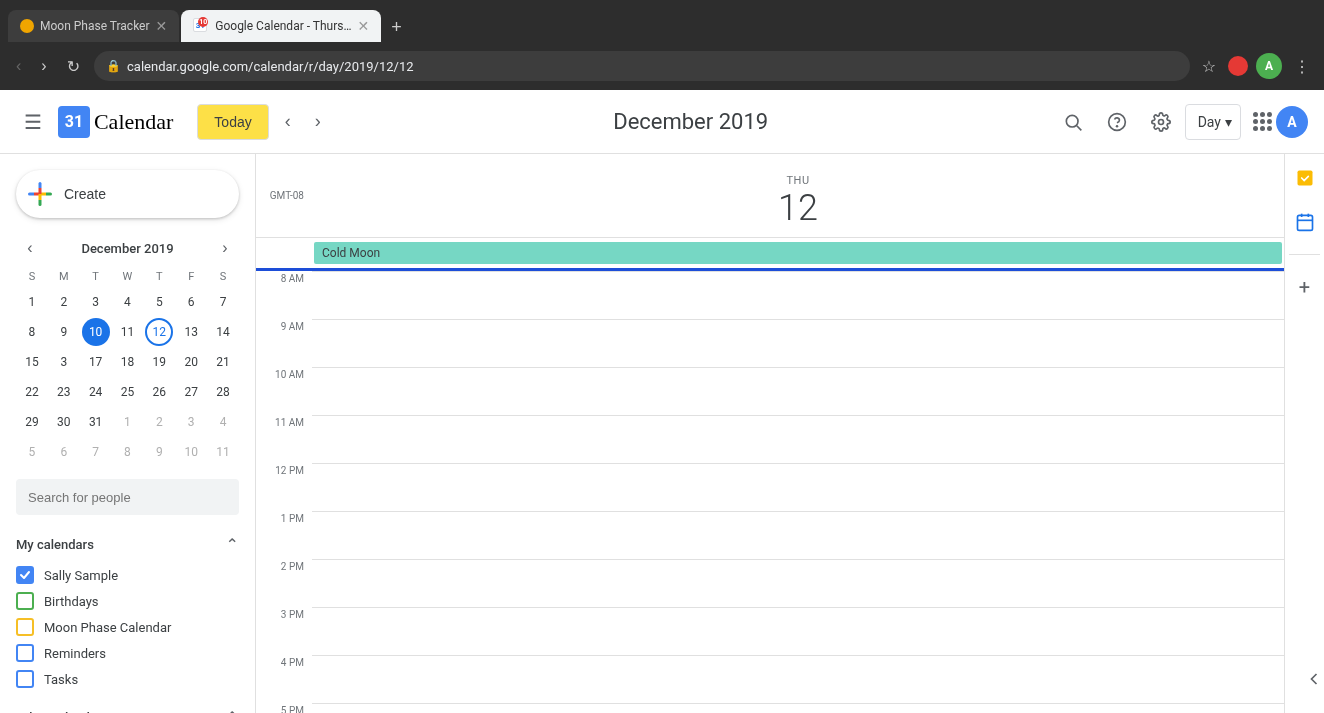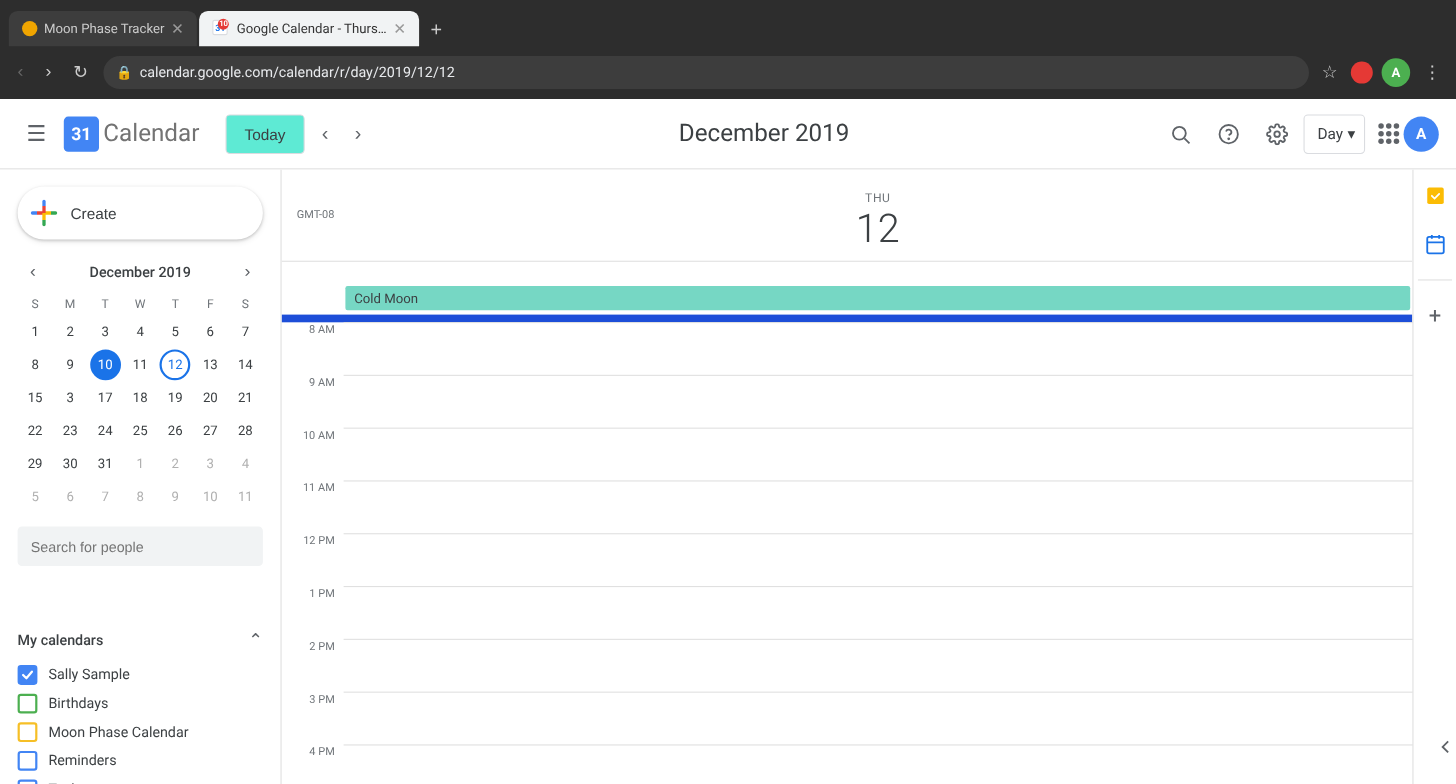--- a/index.html
+++ b/index.html
@@ -28,22 +28,22 @@
     .red-dot { width: 20px; height: 20px; border-radius: 50%; background: #e53935; display: flex; align-items: center; justify-content: center; color: white; font-size: 10px; font-weight: bold; }
 
     
     .app { display: flex; flex-direction: column; height: 623px; background: #fff; }
 
     
     .topbar { display: flex; align-items: center; padding: 0 16px; height: 64px; border-bottom: 1px solid #e0e0e0; gap: 8px; }
     .menu-btn { background: none; border: none; font-size: 20px; cursor: pointer; color: #5f6368; padding: 8px; border-radius: 50%; }
     .logo-area { display: flex; align-items: center; gap: 4px; margin-right: 16px; }
     .logo-box { width: 32px; height: 32px; background: #4285f4; color: white; font-size: 16px; font-weight: bold; border-radius: 4px; display: flex; align-items: center; justify-content: center; }
-    .app-name { font-size: 22px; color: #737373; font-weight: 400; }
-    .today-btn { border: 1px solid #dadce0; border-radius: 4px; padding: 0 16px; height: 36px; font-size: 14px; cursor: pointer; background: #5eead4; color: #3c4043; font-weight: 500; }
+    .app-name { font-size: 22px; color: #000000; font-weight: 400; font-family: Liberation Serif, serif; }
+    .today-btn { border: 1px solid #dadce0; border-radius: 4px; padding: 0 16px; height: 36px; font-size: 14px; cursor: pointer; background: #fde047; color: #3c4043; font-weight: 500; }
     .nav-arrow { background: none; border: none; font-size: 18px; cursor: pointer; color: #5f6368; padding: 8px; border-radius: 50%; }
     .current-month { font-size: 22px; color: #3c4043; font-weight: 400; flex: 1; text-align: center; margin: 0 8px; }
     .topbar-actions { display: flex; align-items: center; gap: 4px; margin-left: auto; }
     .icon-btn { background: none; border: none; font-size: 18px; cursor: pointer; color: #5f6368; padding: 8px; border-radius: 50%; width: 40px; height: 40px; display: flex; align-items: center; justify-content: center; }
     .view-selector { border: 1px solid #dadce0; border-radius: 4px; padding: 0 8px 0 12px; height: 36px; font-size: 14px; cursor: pointer; background: white; color: #3c4043; display: flex; align-items: center; gap: 4px; }
     .waffle-icon { display: grid; grid-template-columns: repeat(3,5px); grid-template-rows: repeat(3,5px); gap: 2px; }
     .waffle-dot { width: 5px; height: 5px; border-radius: 50%; background: #5f6368; }
     .profile-circle { width: 32px; height: 32px; border-radius: 50%; background: #4285f4; display: flex; align-items: center; justify-content: center; color: white; font-size: 14px; font-weight: bold; cursor: pointer; }
 
     
@@ -68,36 +68,36 @@
     .mini-cal-day.today { background: #1a73e8; color: white; border-radius: 50%; }
     .mini-cal-day.selected { border: 2px solid #1a73e8; color: #1a73e8; border-radius: 50%; background: none; }
     .mini-cal-day.other-month { color: #b0b0b0; }
 
     
     .search-people { margin: 12px 16px; }
     .search-people-input { width: 100%; height: 36px; border: none; background: #f1f3f4; border-radius: 4px; padding: 0 12px; font-size: 13px; color: #7f1d1d; cursor: pointer; }
 
     
     .calendars-section { padding: 8px 16px; }
-    .section-header { display: flex; align-items: center; justify-content: space-between; margin-bottom: 8px; cursor: pointer; margin-top: 38px; }
+    .section-header { display: flex; align-items: center; justify-content: space-between; margin-bottom: 8px; cursor: pointer; }
     .section-title { font-size: 13px; color: #3c4043; font-weight: 500; }
     .section-toggle { background: none; border: none; color: #5f6368; cursor: pointer; font-size: 16px; }
     .cal-item { display: flex; align-items: center; gap: 10px; padding: 4px 0; cursor: pointer; }
     .cal-checkbox { width: 18px; height: 18px; border-radius: 3px; border: 2px solid; flex-shrink: 0; display: flex; align-items: center; justify-content: center; }
     .cal-label { font-size: 13px; color: #3c4043; }
 
     
     .calendar-area { flex: 1; display: flex; flex-direction: column; overflow: hidden; }
     .day-header { display: flex; padding: 8px 0; border-bottom: 1px solid #e0e0e0; align-items: center; }
     .day-header-gmt { width: 56px; font-size: 10px; color: #70757a; text-align: right; padding-right: 8px; flex-shrink: 0; }
     .day-header-content { flex: 1; display: flex; flex-direction: column; align-items: center; }
     .day-name { font-size: 11px; color: #70757a; text-transform: uppercase; letter-spacing: 0.5px; margin-top: 12px; }
     .day-num { font-size: 36px; color: #3c4043; font-weight: 300; }
 
-    .all-day-row { display: flex; border-bottom: 7px solid #1d4ed8; min-height: 28px; margin-top: 18px; }
+    .all-day-row { display: flex; border-bottom: 3px solid #1d4ed8; min-height: 28px; }
     .all-day-label { width: 56px; font-size: 10px; color: #70757a; text-align: right; padding-right: 8px; flex-shrink: 0; padding-top: 6px; }
     .all-day-content { flex: 1; padding: 2px 0; }
     .all-day-event { background: #76d7c4; color: #3c4043; font-size: 12px; padding: 2px 8px; border-radius: 2px; height: 22px; display: flex; align-items: center; margin: 2px 2px; }
 
     .time-grid { flex: 1; overflow-y: auto; position: relative; display: flex; }
     .time-labels { width: 56px; flex-shrink: 0; }
     .time-label { height: 48px; display: flex; align-items: flex-start; justify-content: flex-end; padding-right: 8px; padding-top: 2px; font-size: 10px; color: #70757a; }
     .time-lines { flex: 1; position: relative; }
     .time-line { height: 48px; border-top: 1px solid #e0e0e0; position: relative; }
 

